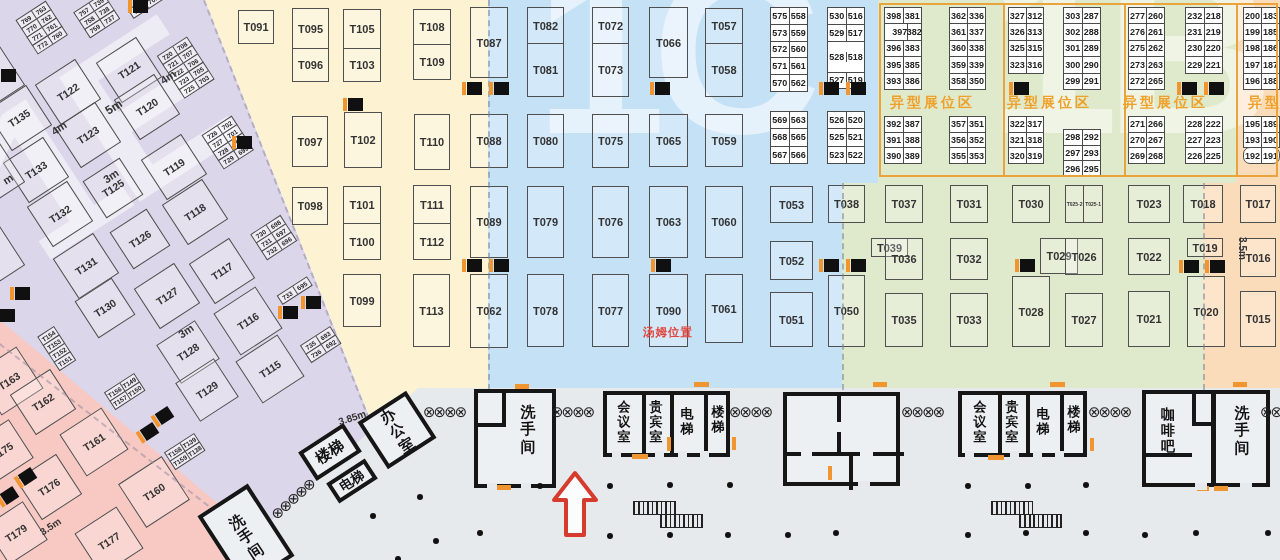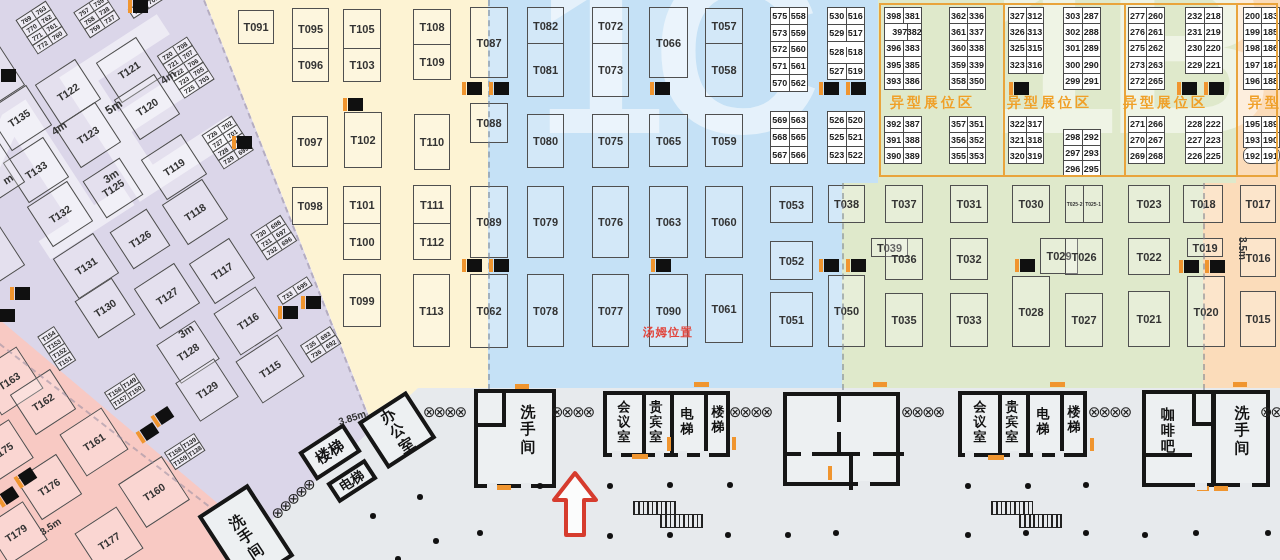--- a/index.html
+++ b/index.html
@@ -254,21 +254,21 @@
       <div class="b rot" style="left: 16px; top: 533px; width: 46px; height: 46px; font-size: 10.5px;">T179</div>
       <div class="b rot" style="left: 109px; top: 541px; width: 50px; height: 50px; font-size: 10.5px;">T177</div>
       <div class="b" style="left: 238px; top: 10px; width: 36px; height: 34px;">T091</div>
       <div class="b" style="left: 292px; top: 116px; width: 36px; height: 51px;">T097</div>
       <div class="b" style="left: 344px; top: 112px; width: 38px; height: 56px;">T102</div>
       <div class="b" style="left: 414px; top: 114px; width: 36px; height: 56px;">T110</div>
       <div class="b" style="left: 292px; top: 187px; width: 36px; height: 38px;">T098</div>
       <div class="b" style="left: 343px; top: 274px; width: 38px; height: 53px;">T099</div>
       <div class="b" style="left: 413px; top: 274px; width: 37px; height: 73px;">T113</div>
       <div class="b" style="left: 470px; top: 7px; width: 38px; height: 71px;">T087</div>
-      <div class="b" style="left: 470px; top: 103px; width: 38px; height: 40px;">T088</div>
+      <div class="b" style="left: 470px; top: 114px; width: 38px; height: 54px;">T088</div>
       <div class="b" style="left: 470px; top: 186px; width: 38px; height: 72px;">T089</div>
       <div class="b" style="left: 470px; top: 274px; width: 38px; height: 74px;">T062</div>
       <div class="b" style="left: 527px; top: 114px; width: 37px; height: 54px;">T080</div>
       <div class="b" style="left: 527px; top: 186px; width: 37px; height: 72px;">T079</div>
       <div class="b" style="left: 527px; top: 274px; width: 37px; height: 73px;">T078</div>
       <div class="b" style="left: 592px; top: 114px; width: 37px; height: 54px;">T075</div>
       <div class="b" style="left: 592px; top: 186px; width: 37px; height: 72px;">T076</div>
       <div class="b" style="left: 592px; top: 274px; width: 37px; height: 73px;">T077</div>
       <div class="b" style="left: 649px; top: 7px; width: 39px; height: 71px;">T066</div>
       <div class="b" style="left: 649px; top: 114px; width: 39px; height: 53px;">T065</div>
@@ -363,21 +363,21 @@
       </div>
       <div class="numb" style="left: 827px; top: 8px; width: 38px;">
         <div class="num-row" style="height: 17.8px;">
           <span>530</span>
           <span>516</span>
         </div>
         <div class="num-row" style="height: 17.8px;">
           <span>529</span>
           <span>517</span>
         </div>
-        <div class="num-row" style="height: 23px; align-items: center;">
+        <div class="num-row" style="height: 32px; align-items: center;">
           <span>528</span>
           <span>518</span>
         </div>
         <div class="num-row" style="height: 17.8px;">
           <span>527</span>
           <span>519</span>
         </div>
       </div>
       <div class="numb" style="left: 770px; top: 112px; width: 38px;">
         <div class="num-row" style="height: 18.3px;">

